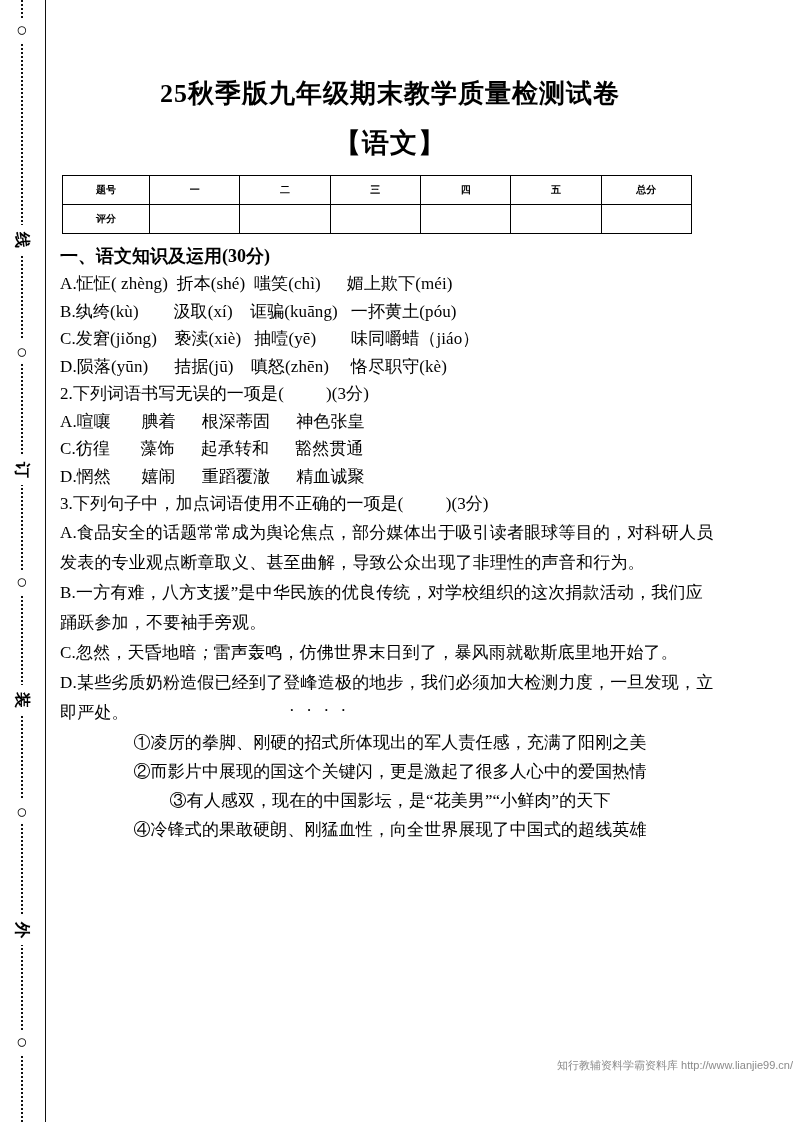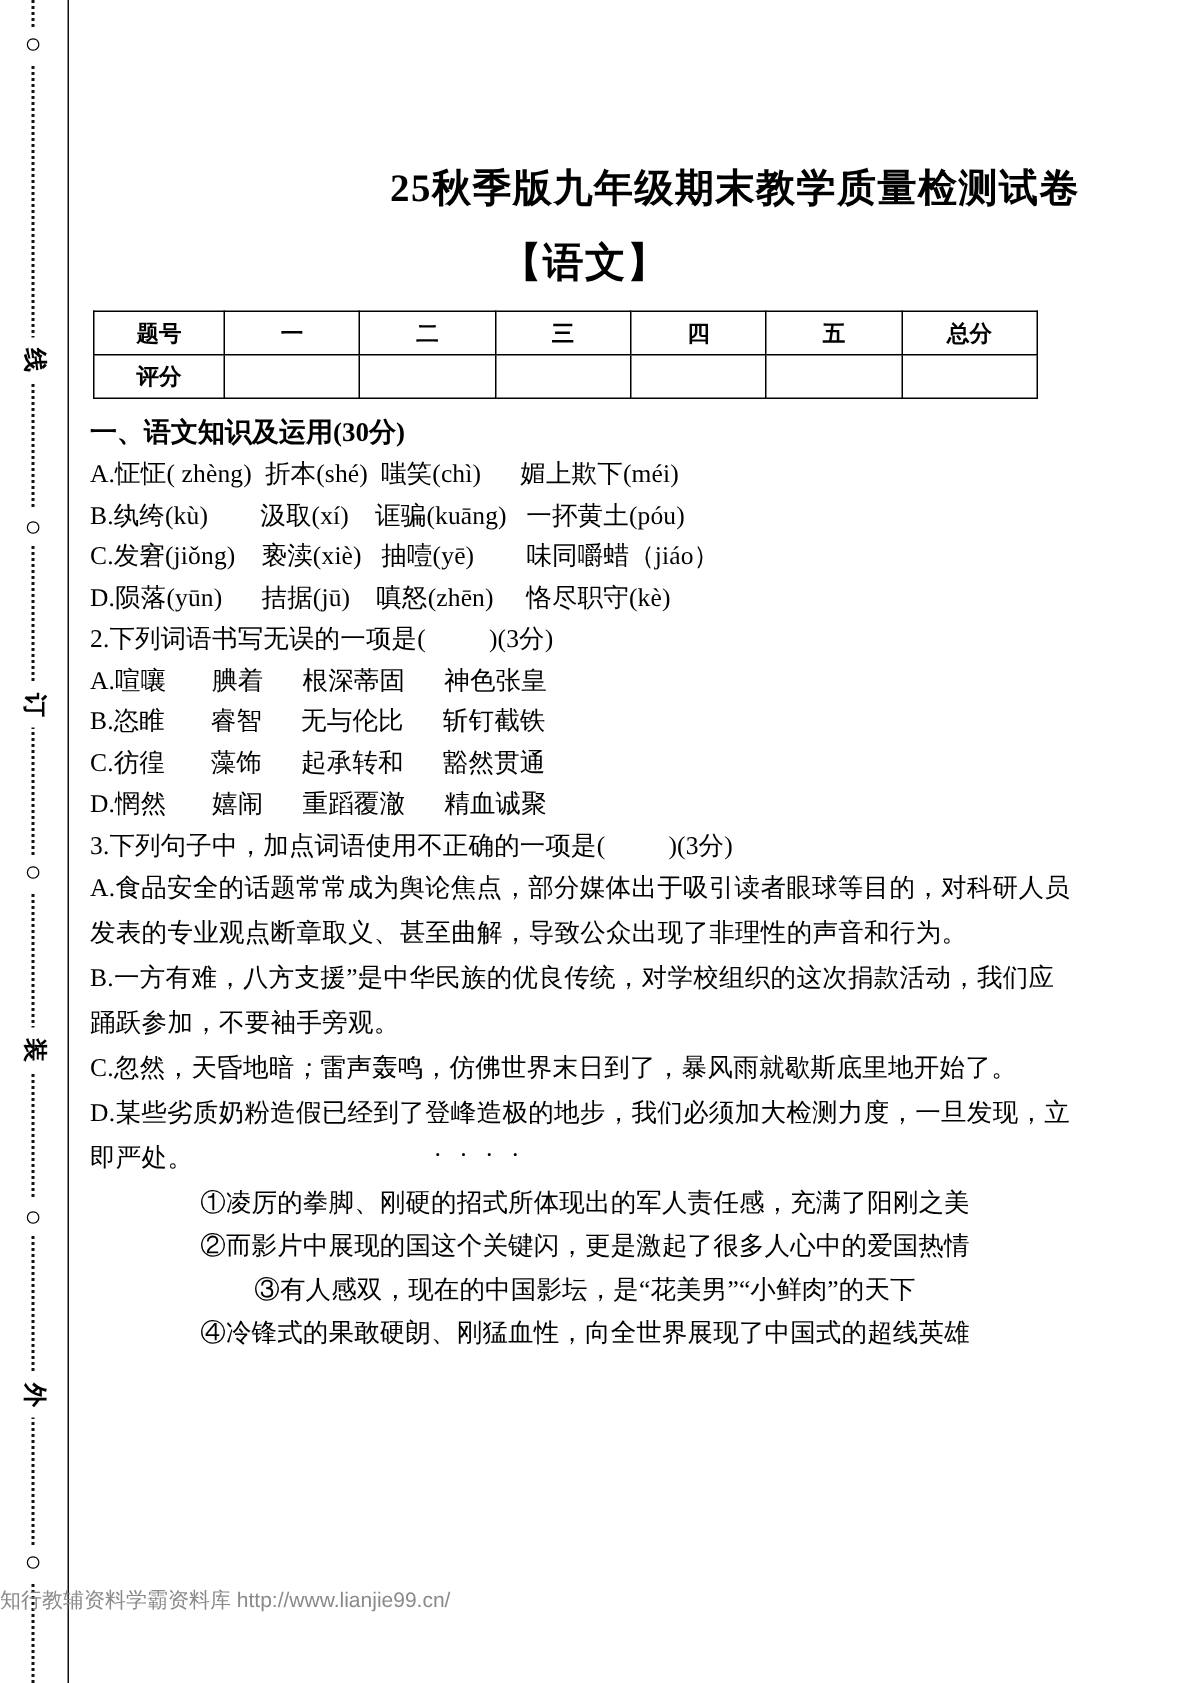--- a/index.html
+++ b/index.html
@@ -72,22 +72,22 @@
   #content {
     position: absolute;
     left: 60px;
     top: 0;
     width: 660px;
   }
 
   
   .paper-title {
     margin: 0;
-    padding-top: 108px;
-    text-align: right;
+    padding-top: 76px;
+    text-align: center;
     font-size: 26px;
     font-weight: bold;
     letter-spacing: 1px;
     font-family: "Liberation Serif", "DejaVu Serif", serif;
   }
   .paper-subject {
     margin: 0;
     padding-top: 14px;
     text-align: center;
     font-size: 27px;
@@ -126,21 +126,21 @@
     margin-left: 2px;
     border-collapse: collapse;
     width: 630px;
     table-layout: fixed;
   }
   .score-table td {
     border: 1.4px solid #000;
     height: 26px;
     text-align: center;
     vertical-align: middle;
-    font-size: 15px;
+    font-size: 10px;
     font-weight: bold;
     font-family: "Liberation Serif", "DejaVu Serif", serif;
   }
   .score-table td.rowhead { width: 84px; }
 
   
   .section-heading {
     margin: 0;
     padding-top: 9px;
     font-size: 18px;
@@ -188,22 +188,22 @@
     font-size: 17px;
     line-height: 0;
   }
 
   
   #footer {
     position: absolute;
     left: 0;
     top: 1058px;
     width: 793px;
-    text-align: left;
-    font-size: 14px;
+    text-align: right;
+    font-size: 11px;
     color: #8a8a8a;
     font-family: "Liberation Sans", "DejaVu Sans", sans-serif;
   }
 </style>
 </head>
 <body>
 
 <div id="page">
 
   <div id="binding">
@@ -270,21 +270,20 @@
 
     <div class="section-heading">一、语文知识及运用(30分)</div>
 
     <div class="q-option">A.怔怔( zhèng)  折本(shé)  嗤笑(chì)      媚上欺下(méi)</div>
     <div class="q-option">B.纨绔(kù)        汲取(xí)    诓骗(kuāng)   一抔黄土(póu)</div>
     <div class="q-option">C.发窘(jiǒng)    亵渎(xiè)   抽噎(yē)        味同嚼蜡（jiáo）</div>
     <div class="q-option">D.陨落(yūn)      拮据(jū)    嗔怒(zhēn)     恪尽职守(kè)</div>
 
     <div class="q-stem"><span>2.下列词语书写无误的一项是(</span><span class="gap-blank"></span><span>)(3分)</span></div>
     <div class="q-option">A.喧嚷       腆着      根深蒂固      神色张皇</div>
-    <div class="q-option">B.恣睢       睿智      无与伦比      斩钉截铁</div>
     <div class="q-option">C.彷徨       藻饰      起承转和      豁然贯通</div>
     <div class="q-option">D.惘然       嬉闹      重蹈覆澈      精血诚聚</div>
 
     <div class="q-stem"><span>3.下列句子中，加点词语使用不正确的一项是(</span><span class="gap-blank"></span><span>)(3分)</span></div>
 
     <div class="q-para"><span>A.</span><span>食品安全的话题常常成为舆论焦点，部分媒体出于吸引读者眼球等目的，对科研人员发表的专业观点</span><span class="emph dotted-run"><span class="dot">断</span><span class="dot">章</span><span class="dot">取</span><span class="dot">义</span></span><span>、甚至曲解，导致公众出现了非理性的声音和行为。</span></div>
 
     <div class="q-para"><span>B.</span><span>一方有难，八方支援”是中华民族的优良传统，对学校组织的这次捐款活动，我们应踊跃参加，不要</span><span class="emph dotted-run"><span class="dot">袖</span><span class="dot">手</span><span class="dot">旁</span><span class="dot">观</span></span><span>。</span></div>
 
     <div class="q-para"><span>C.</span><span>忽然，天昏地暗，雷声轰鸣，仿佛世界末日到了，暴风雨就</span><span class="emph dotted-run"><span class="dot">歇</span><span class="dot">斯</span><span class="dot">底</span><span class="dot">里</span></span><span>地开始了。</span></div>

